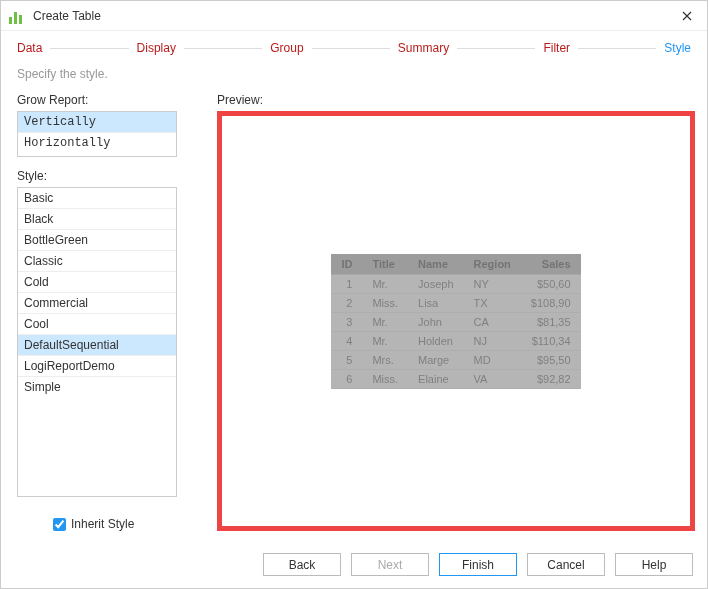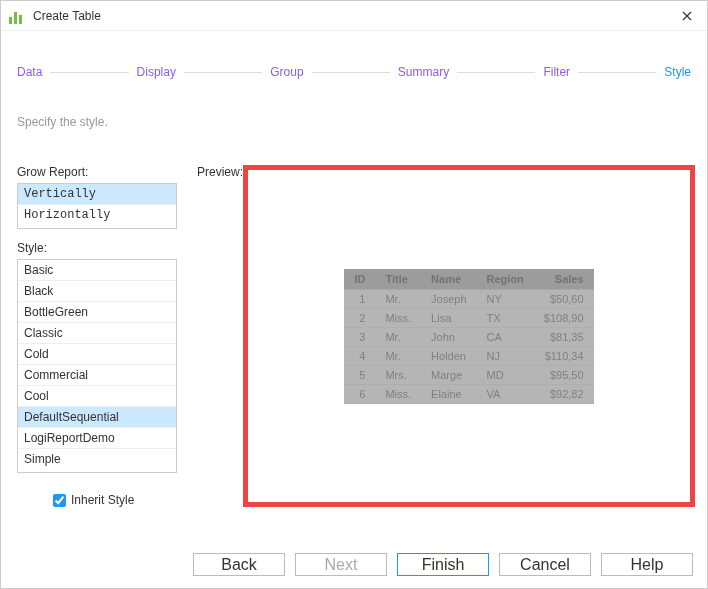--- a/index.html
+++ b/index.html
@@ -12,21 +12,20 @@
     height: 589px;
     overflow: hidden;
   }
   .window {
     width: 708px;
     height: 589px;
     background: #fff;
     border: 1px solid #ccc;
     display: flex;
     flex-direction: column;
-    gap: 24px;
   }
   .titlebar {
     height: 30px;
     display: flex;
     align-items: center;
     padding: 0 8px;
     border-bottom: 1px solid #eee;
   }
   .titlebar-icon {
     width: 16px;
@@ -48,21 +47,21 @@
   .close-btn {
     width: 24px; height: 24px;
     display: flex; align-items: center; justify-content: center;
     font-size: 14px; color: #333; cursor: pointer;
   }
   .wizard-steps {
     display: flex;
     align-items: center;
     padding: 10px 16px 8px 16px;
   }
-  .step { font-size: 12px; color: #8b5cf6; }
+  .step { font-size: 12px; color: #b91c1c; }
   .step.active { color: #2196f3; }
   .step-line {
     flex: 1;
     height: 1px;
     background: #ddd;
     margin: 0 8px;
   }
   .subtitle {
     padding: 4px 16px 12px 16px;
     color: #999;
@@ -105,22 +104,23 @@
     display: flex;
     align-items: center;
     gap: 5px;
     margin-top: 4px;
     padding-left: 36px;
   }
   .inherit-row input { accent-color: #2196f3; }
   .right-col {
     flex: 1;
     display: flex;
-    flex-direction: row;
+    flex-direction: column;
     min-width: 0;
+    margin-left: 20px;
   }
   .preview-box {
     flex: 1;
     border: 5px solid #ef4444;
     background: #fff;
     display: flex;
     align-items: center;
     justify-content: center;
     overflow: hidden;
     position: relative;
@@ -145,25 +145,25 @@
     border-bottom: 1px solid #aeaeae;
     background: #b5b5b5;
   }
   .button-bar {
     display: flex;
     justify-content: flex-end;
     gap: 10px;
     padding: 10px 14px 12px 14px;
   }
   .btn {
-    width: 92px;
+    width: 78px;
     height: 23px;
     border: 1px solid #bbb;
     background: #fff;
-    font-size: 16px;
+    font-size: 12px;
     color: #333;
     cursor: pointer;
     display: flex;
     align-items: center;
     justify-content: center;
   }
   .btn.disabled {
     color: #aaa;
     cursor: default;
     text-align: right;

